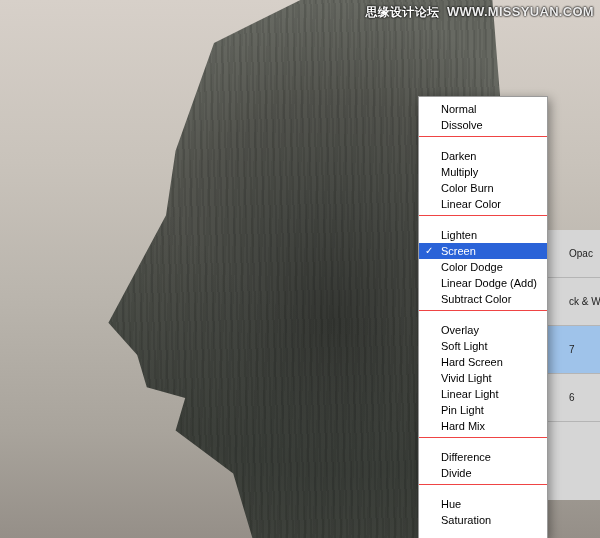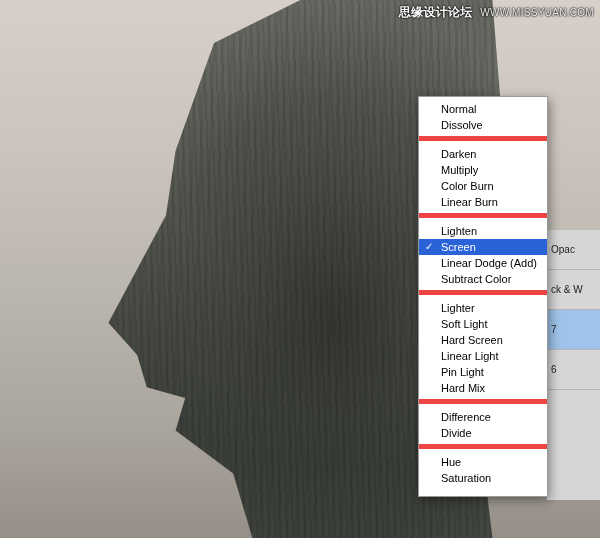--- a/index.html
+++ b/index.html
@@ -40,66 +40,66 @@
     position: absolute;
     top: 4px; right: 6px;
     font-size: 12px;
     color: #fff;
     text-shadow: 0 0 2px #000, 0 0 2px #000;
     font-weight: bold;
     letter-spacing: 0.3px;
     white-space: nowrap;
   }
   .watermark .sub {
-    font-size: 10px;
+    font-size: 13px;
     color: #eee;
-    font-weight: normal;
+    font-weight: bold;
     margin-left: 4px;
   }
 
   
   .panel {
     position: absolute;
     top: 230px;
     right: 0;
     width: 54px;
     height: 270px;
     background: #d6d6d6;
     border-left: 1px solid #9c9c9c;
     display: flex;
     flex-direction: column;
     font-size: 10px;
     color: #222;
   }
   .panel-block {
     border-bottom: 1px solid #b5b5b5;
-    padding: 10px 4px;
+    padding: 10px 22px;
     white-space: nowrap;
     overflow: hidden;
     text-align: center;
-    height: 40px;
+    height: 48px;
     display:flex;
     align-items:center;
   }
   .panel-block.sel {
     background: #9fc3ea;
   }
 
   
   .menu {
     position: absolute;
     top: 96px;
     left: 418px;
     width: 130px;
     background: #fff;
     border: 1px solid #9a9a9a;
     box-shadow: 2px 3px 10px rgba(0,0,0,0.4);
     padding: 4px 0;
   }
-  .menu-group { border-bottom: 5px solid #ef4444; padding-bottom: 3px; margin-bottom: 5px; }
+  .menu-group { border-bottom: 1px solid #ef4444; padding-bottom: 3px; margin-bottom: 11px; }
   .menu-group:last-child { border-bottom: none; margin-bottom: 0; padding-bottom: 4px; }
   .menu-item {
     position: relative;
     padding: 1px 8px 1px 22px;
     line-height: 14px;
     font-size: 11px;
     color: #000;
     cursor: default;
     white-space: nowrap;
   }
@@ -145,32 +145,34 @@
 
 <div class="menu" id="blend-menu">
     <div class="menu-group">
       <div class="menu-item"><span>Normal</span></div>
       <div class="menu-item"><span>Dissolve</span></div>
     </div>
     <div class="menu-group">
       <div class="menu-item"><span>Darken</span></div>
       <div class="menu-item"><span>Multiply</span></div>
       <div class="menu-item"><span>Color Burn</span></div>
-      <div class="menu-item"><span>Linear Burn</span></div>
+      <div class="menu-item"><span>Linear Color</span></div>
     </div>
     <div class="menu-group">
       <div class="menu-item"><span>Lighten</span></div>
       <div class="menu-item selected"><span class="check">✓</span><span>Screen</span></div>
+      <div class="menu-item"><span>Color Dodge</span></div>
       <div class="menu-item"><span>Linear Dodge (Add)</span></div>
       <div class="menu-item"><span>Subtract Color</span></div>
     </div>
     <div class="menu-group">
-      <div class="menu-item"><span>Lighter</span></div>
+      <div class="menu-item"><span>Overlay</span></div>
       <div class="menu-item"><span>Soft Light</span></div>
       <div class="menu-item"><span>Hard Screen</span></div>
+      <div class="menu-item"><span>Vivid Light</span></div>
       <div class="menu-item"><span>Linear Light</span></div>
       <div class="menu-item"><span>Pin Light</span></div>
       <div class="menu-item"><span>Hard Mix</span></div>
     </div>
     <div class="menu-group">
       <div class="menu-item"><span>Difference</span></div>
       <div class="menu-item"><span>Divide</span></div>
     </div>
     <div class="menu-group">
       <div class="menu-item"><span>Hue</span></div>

